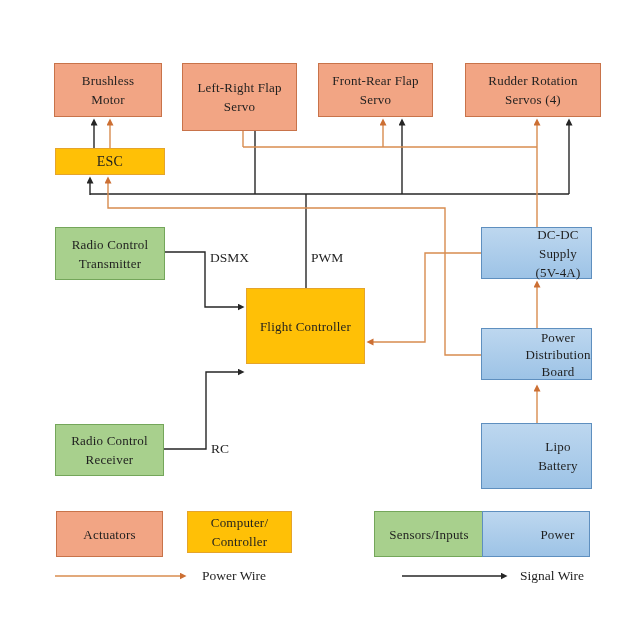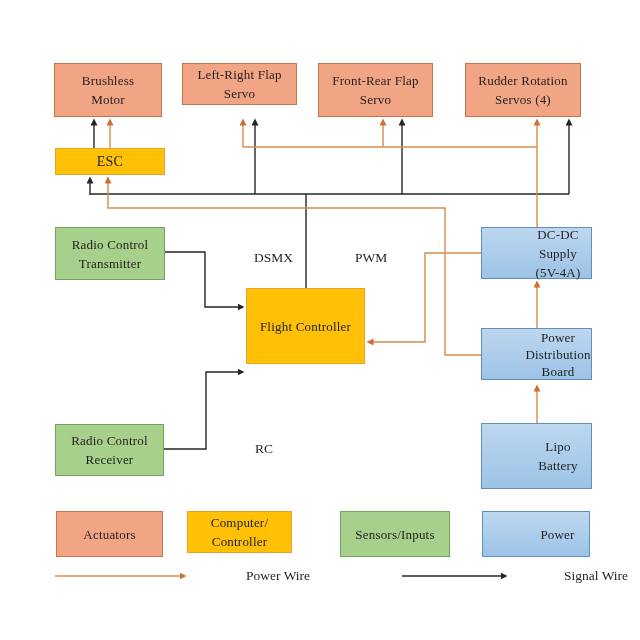--- a/index.html
+++ b/index.html
@@ -12,21 +12,21 @@
     position:absolute;display:flex;flex-direction:column;justify-content:center;
     align-items:center;text-align:center;font-size:13px;line-height:19px;
     box-sizing:border-box;letter-spacing:0.2px;
   }
   .block span{display:block;}
   .salmon{background:#F2A584;border:1.6px solid #C8734A;}
   .yellow{background:#FFC006;border:1.6px solid #E5A42B;}
   .green{background:#A8D08D;border:1.6px solid #74A65A;}
   .blue{background:linear-gradient(180deg,#BDD7EF 0%,#9DC3E6 100%);border:1.6px solid #5E8FBF;padding-left:43px;}
   .tight{line-height:17px;}
-  .wire-label{position:absolute;font-size:13.5px;white-space:nowrap;margin-left:44px;}
+  .wire-label{position:absolute;font-size:13.5px;white-space:nowrap;}
   .wire-power{stroke:#D88C4F;stroke-width:1.4;fill:none;}
   .wire-signal{stroke:#262626;stroke-width:1.4;fill:none;}
 </style>
 </head>
 <body>
 
 <div id="canvas">
 
   <svg id="wires" viewBox="0 0 640 640">
     <defs>
@@ -58,29 +58,29 @@
     <path class="wire-power" d="M537,147 L243,147"></path>
     <path class="wire-power" d="M243,147 L243,125" marker-end="url(#ah-o)"></path>
     <path class="wire-power" d="M383,147 L383,125" marker-end="url(#ah-o)"></path>
     <path class="wire-power" d="M55,576 L180,576" marker-end="url(#ah-o)"></path>
   </svg>
 
   <div class="block salmon" style="left:54px;top:63px;width:108px;height:54px">
     <span>Brushless</span>
     <span>Motor</span>
   </div>
-  <div class="block salmon" style="left:182px;top:63px;width:115px;height:42px">
+  <div class="block salmon" style="left:182px;top:63px;width:115px;height:68px">
     <span>Left-Right Flap</span>
     <span>Servo</span>
   </div>
   <div class="block salmon" style="left:318px;top:63px;width:115px;height:54px">
     <span>Front-Rear Flap</span>
     <span>Servo</span>
   </div>
-  <div class="block salmon" style="left:465px;top:63px;width:116px;height:54px">
+  <div class="block salmon" style="left:465px;top:63px;width:136px;height:54px">
     <span>Rudder Rotation</span>
     <span>Servos (4)</span>
   </div>
 
   <div class="block yellow" style="left:55px;top:148px;width:110px;height:27px;font-size:14px">
     <span>ESC</span>
   </div>
 
   <div class="block green" style="left:55px;top:227px;width:110px;height:53px">
     <span>Radio Control</span>
@@ -112,21 +112,21 @@
   <div class="wire-label" style="left:311px;top:250px">PWM</div>
   <div class="wire-label" style="left:211px;top:441px">RC</div>
 
   <div class="block salmon" style="left:56px;top:511px;width:107px;height:46px">
     <span>Actuators</span>
   </div>
   <div class="block yellow" style="left:187px;top:511px;width:105px;height:42px">
     <span>Computer/</span>
     <span>Controller</span>
   </div>
-  <div class="block green" style="left:340px;top:511px;width:110px;height:46px">
+  <div class="block green" style="left:374px;top:511px;width:110px;height:46px">
     <span>Sensors/Inputs</span>
   </div>
   <div class="block blue" style="left:482px;top:511px;width:108px;height:46px">
     <span>Power</span>
   </div>
 
   <div class="wire-label" style="left:202px;top:568px">Power Wire</div>
   <div class="wire-label" style="left:520px;top:568px">Signal Wire</div>
 
 </div>

